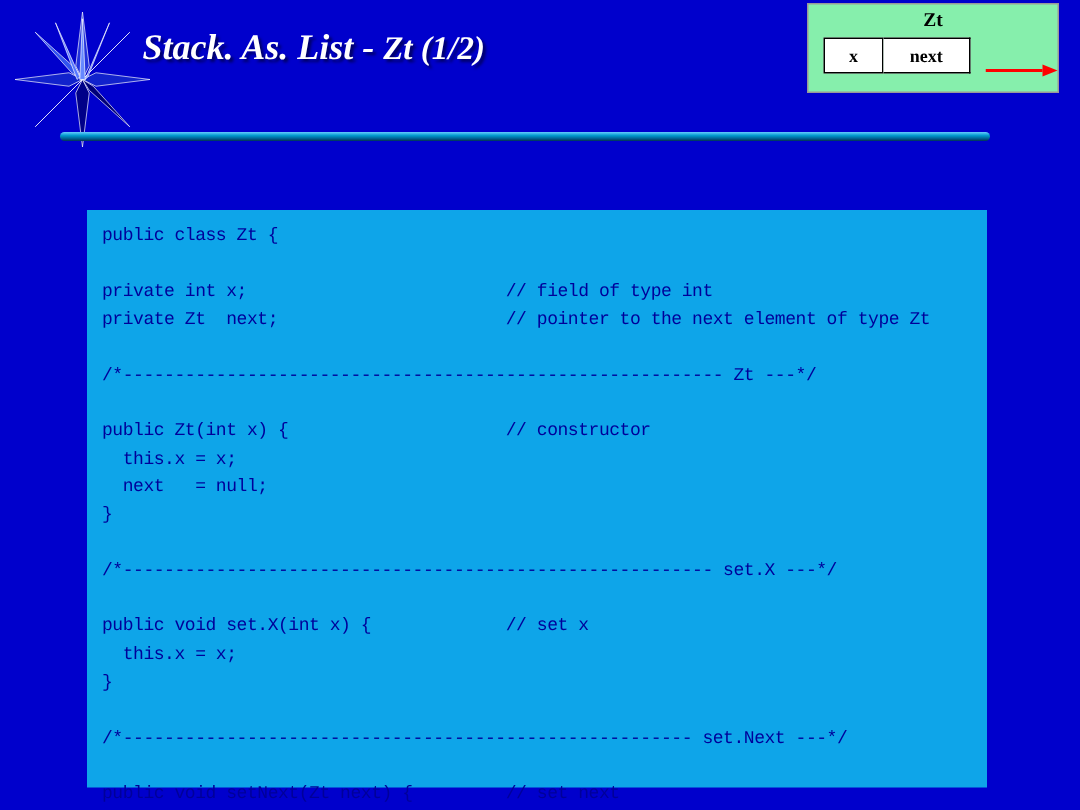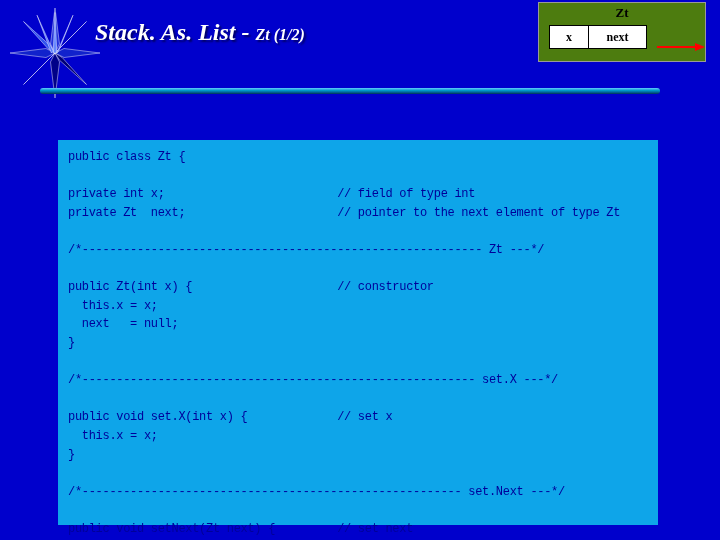--- a/index.html
+++ b/index.html
@@ -28,38 +28,38 @@
     left: 95px;
     top: 18px;
     font-family: "Times New Roman", serif;
     font-weight: bold;
     font-style: italic;
     color: #fff;
     font-size: 24px;
     line-height: 1.2;
     text-shadow: 2px 2px 2px rgba(0,0,0,0.5);
   }
-  .title .sub { font-size: 16px; }
+  .title .sub { font-size: 22px; }
   .underline-bar {
     position: absolute;
     left: 40px;
     top: 88px;
     width: 620px;
     height: 6px;
     background: linear-gradient(to bottom,
       #66ccff 0%, #0099cc 40%, #006699 70%, #003355 100%);
     border-radius: 3px;
   }
   .diagram-box {
     position: absolute;
     right: 14px;
     top: 2px;
     width: 168px;
     height: 60px;
-    background: #4d7c0f;
+    background: #86efac;
     border: 1px solid #999;
   }
   .diagram-title {
     text-align: center;
     font-family: "Times New Roman", serif;
     font-weight: bold;
     font-size: 13px;
     padding-top: 2px;
   }
   .cells {

